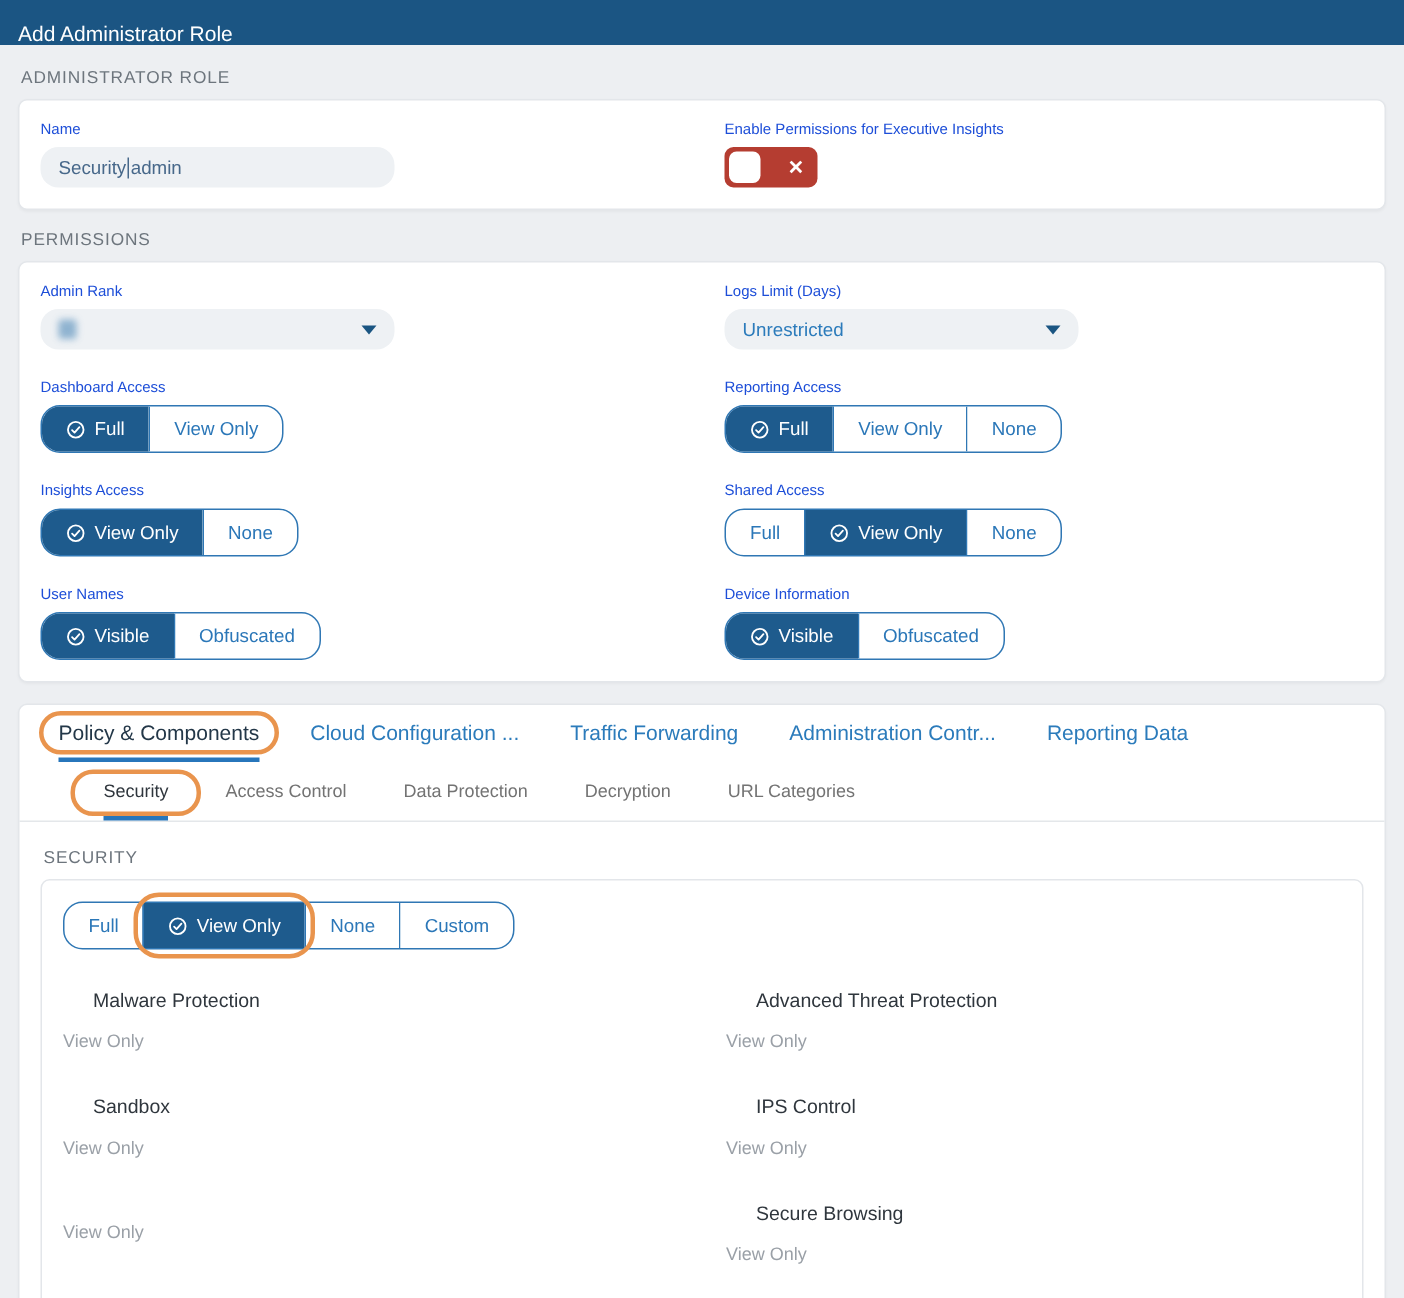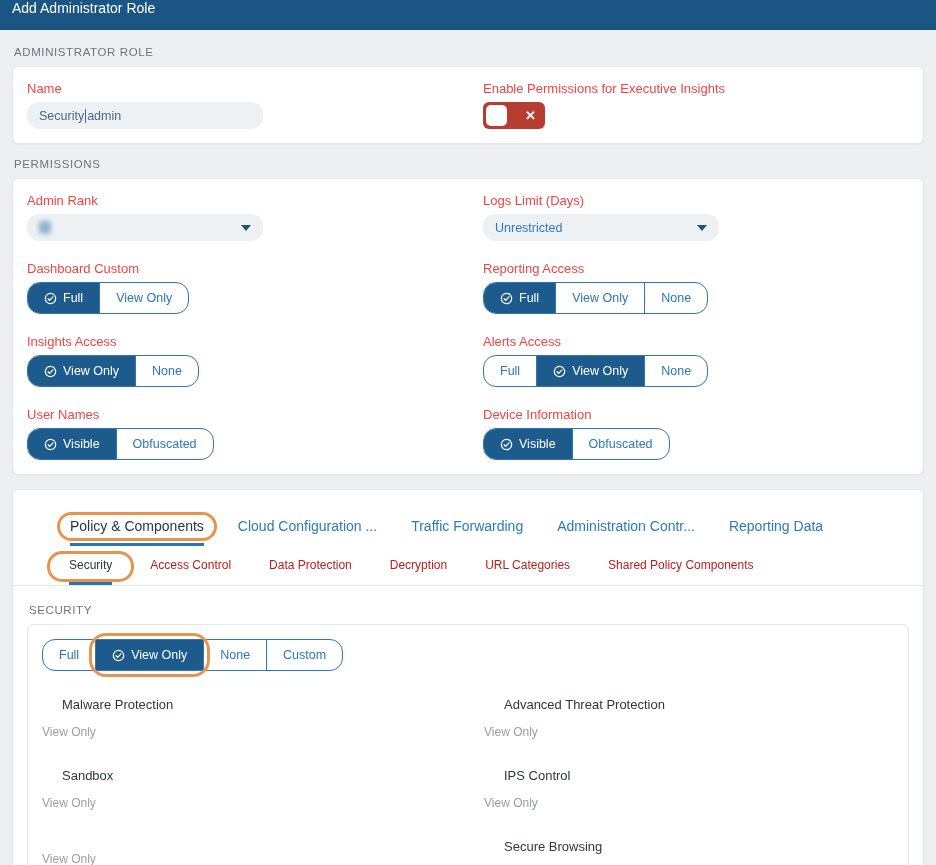--- a/index.html
+++ b/index.html
@@ -6,36 +6,36 @@
   html,body { width: 936px; }
   body {
     font-family: "Liberation Sans", sans-serif;
     background: #edeff2;
     color: #2f363d;
     font-size: 13px;
   }
   
   .topbar {
     height: 30px; background: #1b5583; color: #fff;
-    display: flex; align-items: flex-start; padding: 0 12px;
+    display: flex; align-items: flex-end; padding: 0 12px;
     font-size: 14px;
   }
   
   .page { padding: 12px 12px 14px 12px; }
   .section-label {
     font-size: 11.5px; font-weight: 400; letter-spacing: .6px;
     color: #6d757d; margin: 4px 2px 8px 2px; text-transform: uppercase;
   }
   .card {
     background: #fff; border: 1px solid #e3e6ea; border-radius: 6px;
     box-shadow: 0 1px 2px rgba(0,0,0,.04); margin-bottom: 14px;
   }
   .card-pad { padding: 14px; }
   .grid2 { display: grid; grid-template-columns: 456px 1fr; row-gap: 20px; }
-  .field-label { font-size: 13px; color: #ef4444; margin-bottom: 6px; }
+  .field-label { font-size: 10px; color: #1d4ed8; margin-bottom: 6px; }
   
   .text-input {
     width: 236px; height: 27px; background: #eef1f4; border-radius: 12px;
     display: flex; align-items: center; padding: 0 12px;
     font-size: 12.5px; color: #47688a;
   }
   .cursor { display: inline-block; width: 1px; height: 14px; background: #47688a; margin: 0 1px; }
   
   .toggle-off {
     width: 62px; height: 27px; background: #b53d31; border-radius: 6px;
@@ -76,33 +76,33 @@
   
   .annotated::after {
     content: ""; position: absolute; pointer-events: none; z-index: 3;
     border: 3px solid #e9944d; border-radius: 18px;
   }
   .tab.annotated::after { inset: -6px -13px 2px -13px; }
   .subtab.annotated::after { inset: -7px -22px 0 -22px; border-radius: 15px; }
   .seg-option.annotated::after { inset: -7px -7px -7px -7px; border-radius: 17px; }
   
   .tabs-row {
-    display: flex; gap: 34px; padding: 28px 14px 0 26px; align-items: flex-start; margin-left: 31px;
+    display: flex; gap: 34px; padding: 10px 14px 0 26px; align-items: flex-start;
   }
   .tab {
     font-size: 14px; color: #2b7bbb; padding-bottom: 9px; cursor: pointer;
     position: relative; border-bottom: 3px solid transparent; white-space: nowrap;
   }
   .tab.active { color: #233748; border-bottom-color: #2776bb; }
   .subtabs-row {
     display: flex; gap: 38px; padding: 12px 14px 0 56px; align-items: flex-end;
     border-bottom: 1px solid #e4e7ea;
   }
   .subtab {
-    font-size: 12px; color: #b91c1c; padding-bottom: 10px; cursor: pointer;
+    font-size: 12px; color: #737373; padding-bottom: 10px; cursor: pointer;
     position: relative; border-bottom: 3px solid transparent; white-space: nowrap;
   }
   .subtab.active { color: #2f363d; border-bottom-color: #2776bb; }
   
   .security-wrap { padding: 14px; }
   .inner-card {
     border: 1px solid #e3e6ea; border-radius: 6px; background: #fff; padding: 14px;
   }
   .sec-seg { margin-bottom: 26px; }
   .fields-grid { display: grid; grid-template-columns: 442px 1fr; row-gap: 0; }
@@ -150,21 +150,21 @@
             <span class="caret"></span>
           </div>
         </div>
         <div>
           <div class="field-label">Logs Limit (Days)</div>
           <div class="select">
             <span>Unrestricted</span>
             <span class="caret"></span>
           </div>
         </div>
-        <div><div class="field-label">Dashboard Custom</div><div class="segmented">
+        <div><div class="field-label">Dashboard Access</div><div class="segmented">
             <div class="seg-option selected">
               <span class="ckc">
                 <svg viewBox="0 0 16 16" width="13" height="13">
                   <circle cx="8" cy="8" r="6.4" fill="none" stroke="currentColor" stroke-width="1.5"></circle>
                   <path d="M5 8.3l2 2 4-4.4" fill="none" stroke="currentColor" stroke-width="1.5" stroke-linecap="round" stroke-linejoin="round"></path>
                 </svg>
               </span>
               <span>Full</span>
             </div>
             <div class="seg-option">
@@ -195,21 +195,21 @@
                   <circle cx="8" cy="8" r="6.4" fill="none" stroke="currentColor" stroke-width="1.5"></circle>
                   <path d="M5 8.3l2 2 4-4.4" fill="none" stroke="currentColor" stroke-width="1.5" stroke-linecap="round" stroke-linejoin="round"></path>
                 </svg>
               </span>
               <span>View Only</span>
             </div>
             <div class="seg-option">
               <span>None</span>
             </div>
           </div></div>
-        <div><div class="field-label">Alerts Access</div><div class="segmented">
+        <div><div class="field-label">Shared Access</div><div class="segmented">
             <div class="seg-option">
               <span>Full</span>
             </div>
             <div class="seg-option selected">
               <span class="ckc">
                 <svg viewBox="0 0 16 16" width="13" height="13">
                   <circle cx="8" cy="8" r="6.4" fill="none" stroke="currentColor" stroke-width="1.5"></circle>
                   <path d="M5 8.3l2 2 4-4.4" fill="none" stroke="currentColor" stroke-width="1.5" stroke-linecap="round" stroke-linejoin="round"></path>
                 </svg>
               </span>
@@ -257,21 +257,20 @@
         <div class="tab">Traffic Forwarding</div>
         <div class="tab">Administration Contr...</div>
         <div class="tab">Reporting Data</div>
       </div>
     <div class="subtabs-row" id="subtabs-row">
         <div class="subtab active annotated">Security</div>
         <div class="subtab">Access Control</div>
         <div class="subtab">Data Protection</div>
         <div class="subtab">Decryption</div>
         <div class="subtab">URL Categories</div>
-        <div class="subtab">Shared Policy Components</div>
       </div>
 
     <div class="security-wrap">
       <div class="section-label">SECURITY</div>
       <div class="inner-card">
         <div class="sec-seg" id="security-segmented"><div class="segmented">
               <div class="seg-option">
                 <span>Full</span>
               </div>
               <div class="seg-option selected annotated">

